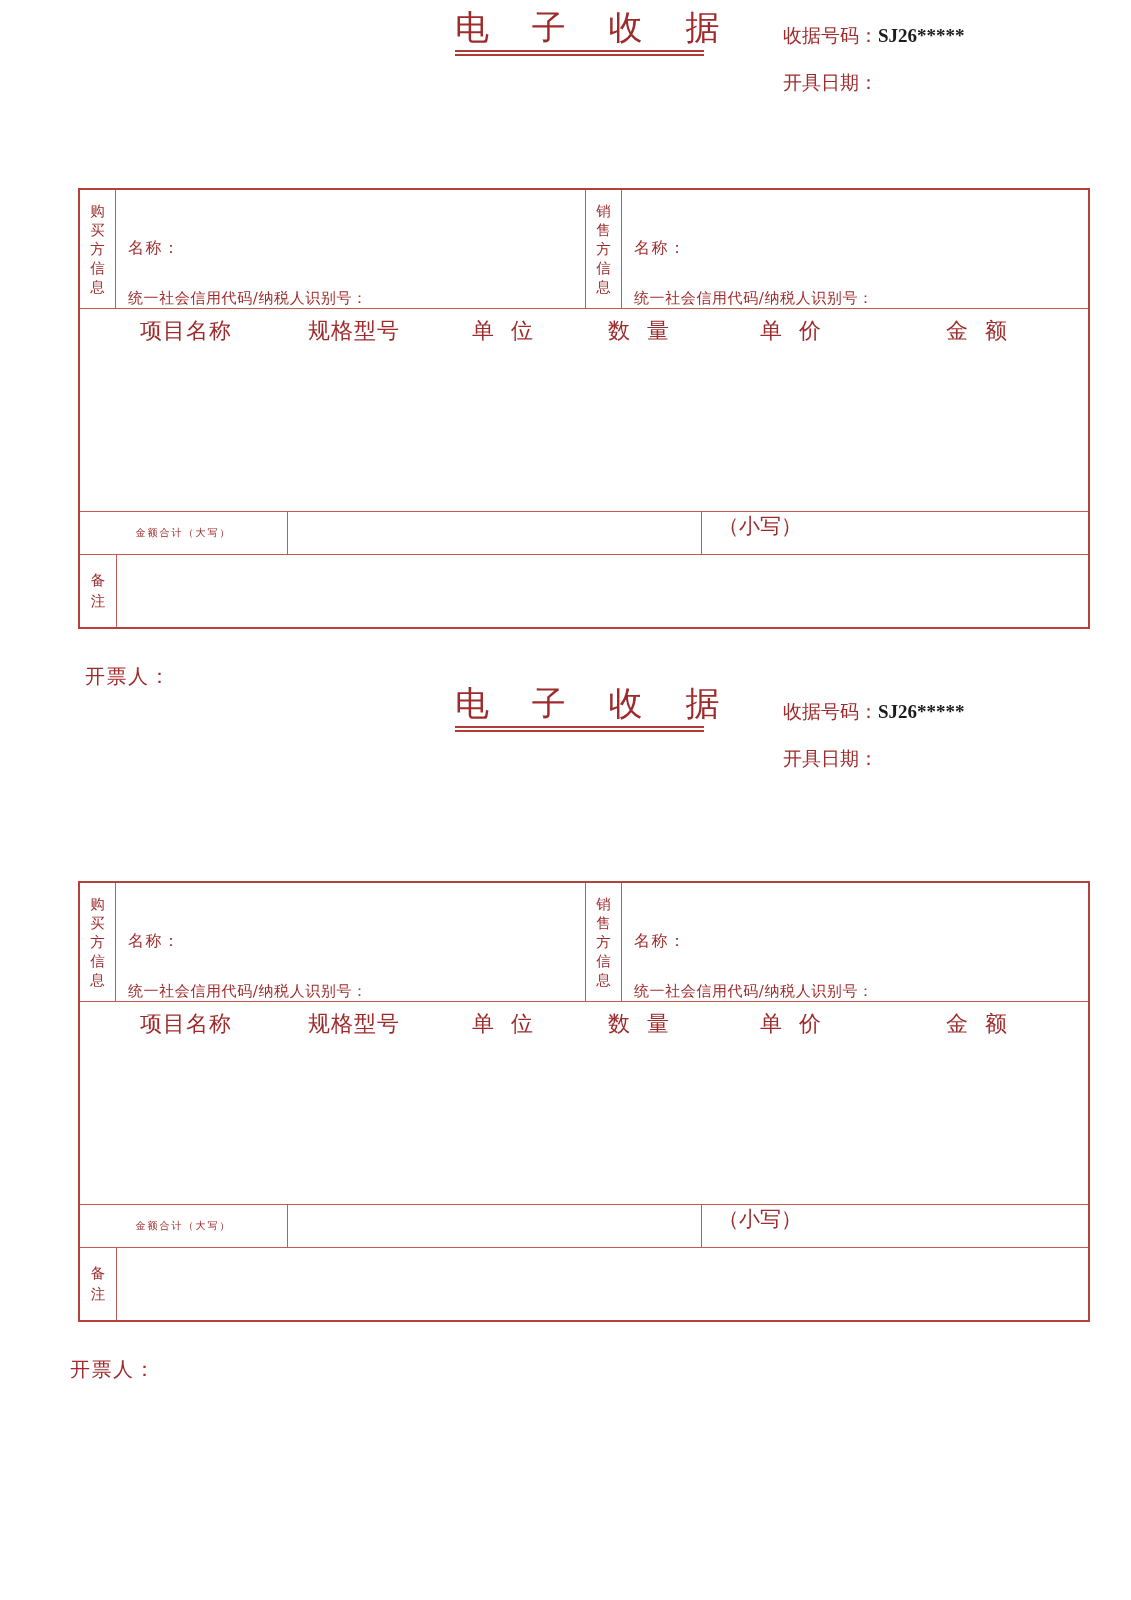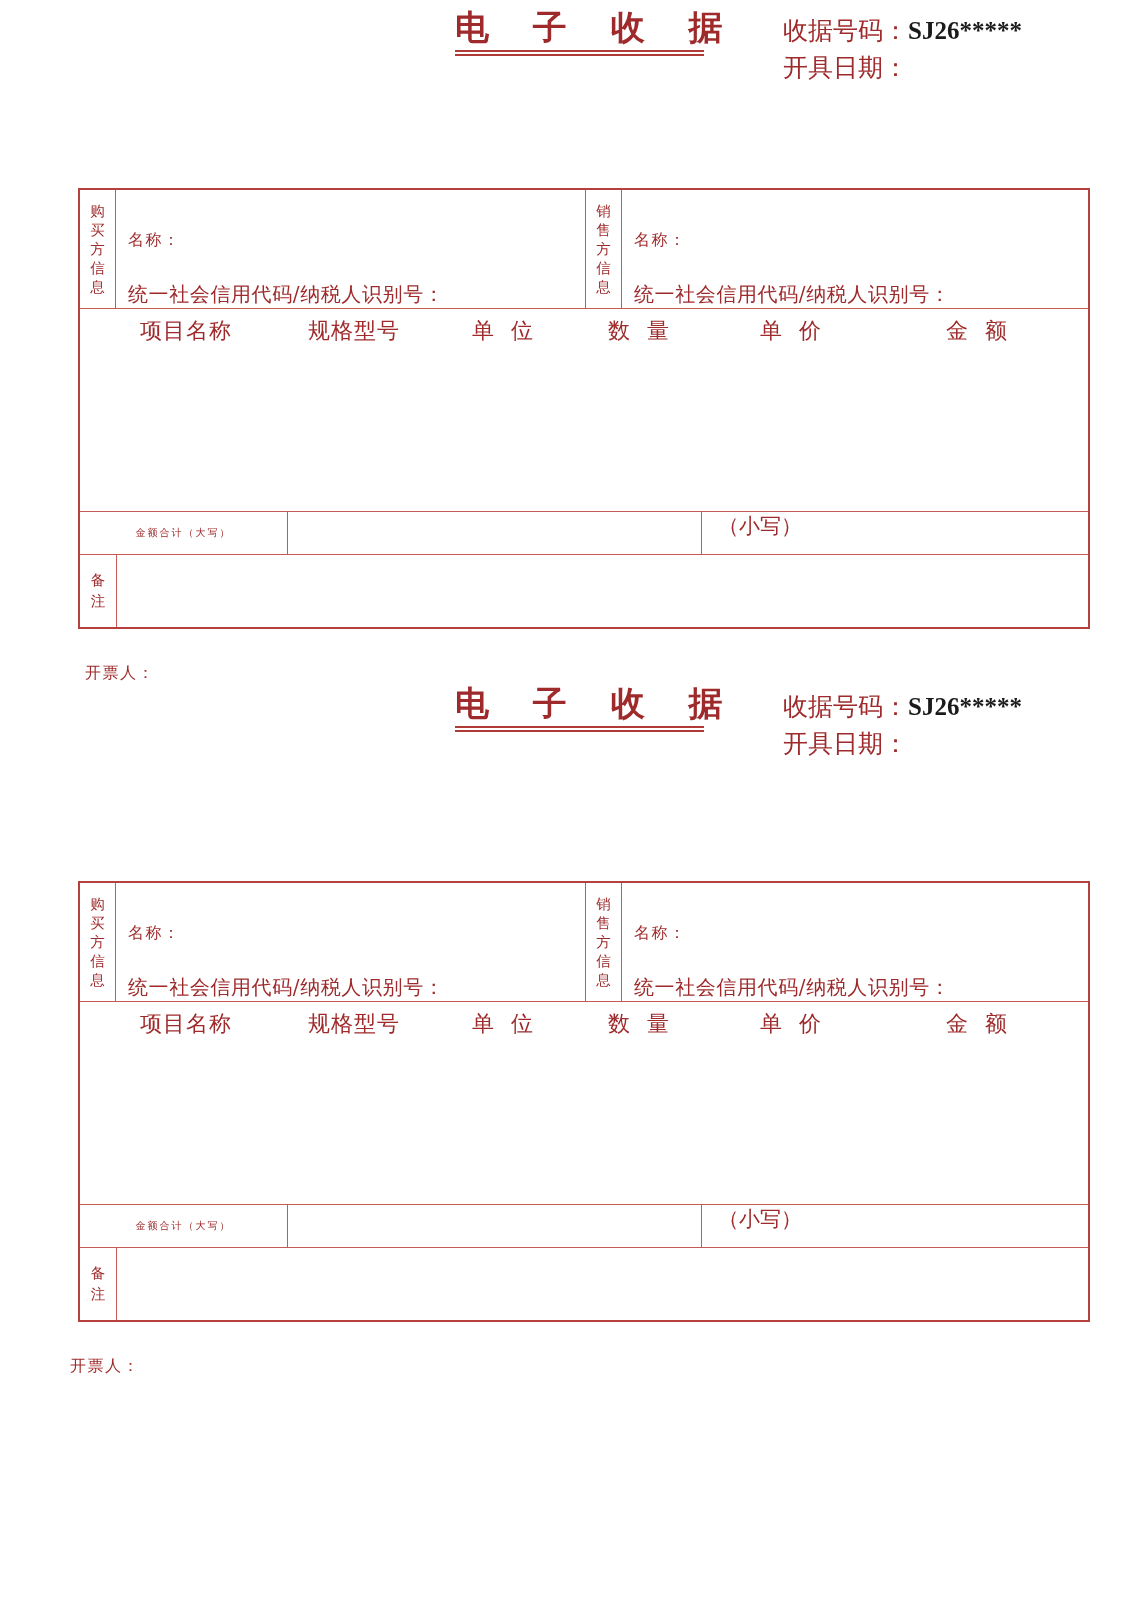--- a/index.html
+++ b/index.html
@@ -37,41 +37,41 @@
     position: relative;
     height: 92px;
   }
   .title-wrap {
     position: absolute;
     left: 455px;
     top: 8px;
   }
   .title {
     font-size: 34px;
-    font-weight: bold;
+    font-weight: normal;
     letter-spacing: 16px;
     color: #9e2a2b;
     font-family: "DejaVu Serif", "Liberation Serif", serif;
     line-height: 1.15;
     white-space: nowrap;
     padding-right: 6px;
   }
   .title-rule {
     width: 249px;
     margin-top: 3px;
     border-top: 2px solid #b03a36;
     border-bottom: 2px solid #b03a36;
     height: 2px;
   }
   .meta {
     position: absolute;
     left: 783px;
     top: 12px;
-    font-size: 25px;
-    line-height: 37px;
+    font-size: 19px;
+    line-height: 46px;
     white-space: nowrap;
   }
   .meta .lbl { color: #9e2a2b; }
   .meta .num {
     color: #1a1a1a;
     font-family: "Liberation Serif", "DejaVu Serif", serif;
     font-weight: bold;
     letter-spacing: 0px;
   }
 
@@ -125,21 +125,21 @@
     justify-content: flex-end;
     padding: 0 0 0 12px;
     box-sizing: border-box;
   }
   .pf-name {
     font-size: 16px;
     letter-spacing: 1.5px;
     margin-bottom: 30px;
   }
   .pf-code {
-    font-size: 20px;
+    font-size: 15px;
     letter-spacing: 0.6px;
   }
 
   
   .items-block { height: 202px; display: flex; flex-direction: column; }
   .col-head {
     height: 44px;
     display: flex;
     align-items: center;
     font-size: 22px;
@@ -193,21 +193,21 @@
     align-items: center;
     justify-content: center;
     font-size: 14.5px;
     line-height: 21px;
   }
   .remark-body { flex: 1 1 auto; }
 
   
   .issuer {
     position: absolute;
-    font-size: 16px;
+    font-size: 20px;
     letter-spacing: 1.5px;
     white-space: nowrap;
   }
   #receipt-1 .issuer { left: 85px; top: 663px; }
   #receipt-2 .issuer { left: 70px; top: 680px; }
 </style>
 </head>
 <body>
 
 <div class="page">

